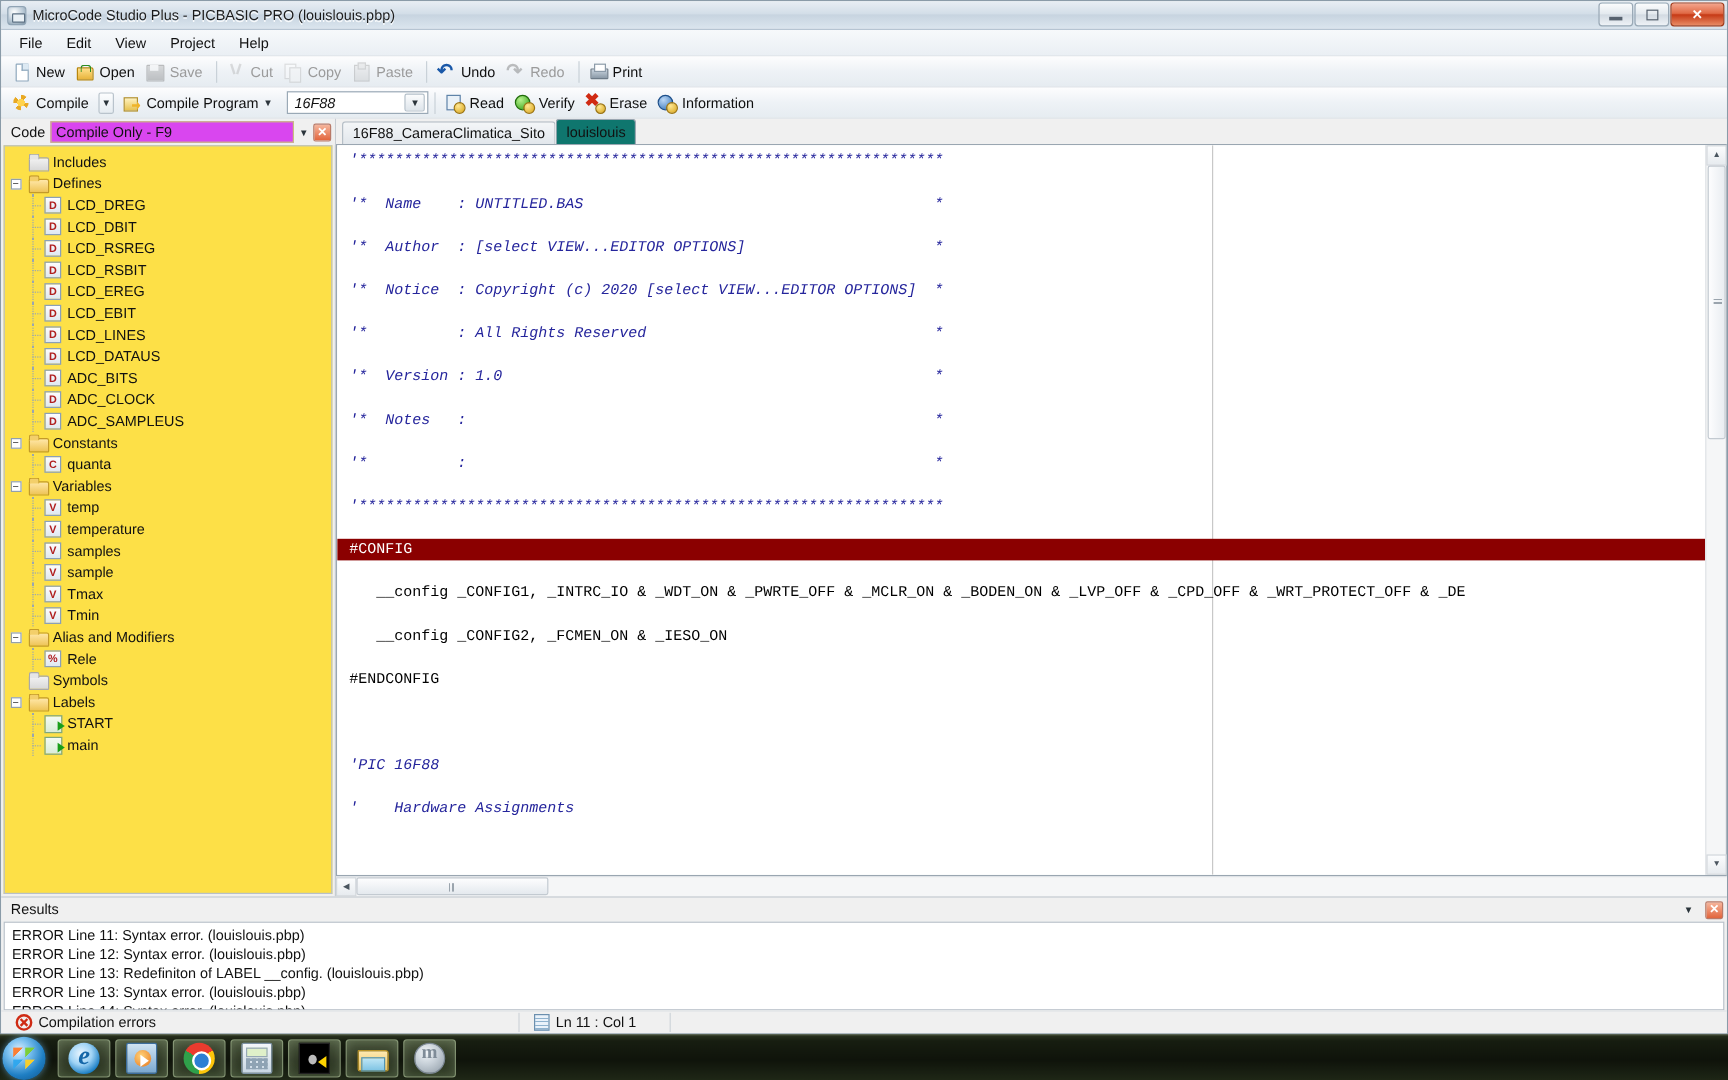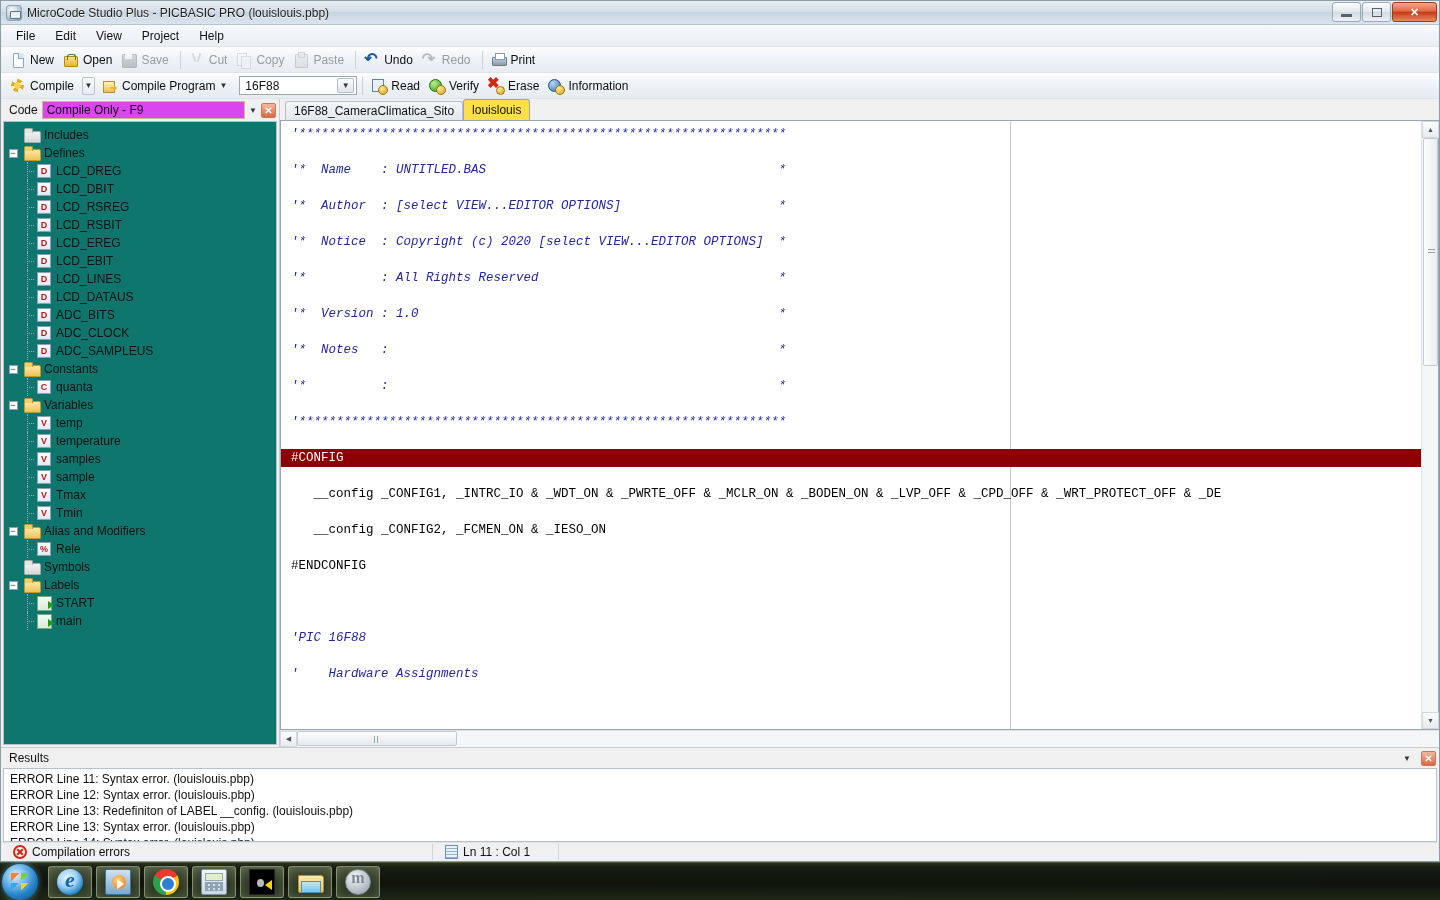--- a/index.html
+++ b/index.html
@@ -131,21 +131,21 @@
     background:linear-gradient(180deg,#fcfdfe,#e6ecf1);
     display:flex; align-items:center; justify-content:center; font-size:7px; color:#30393f;
     margin-left:2px;
   }
   .caret { font-size:8px; color:#2b343b; }
 
   .device-combo {
     width:118px; height:19px; margin-left:6px;
     border:1px solid #9aa9b6; background:#fff;
     display:flex; align-items:center; justify-content:space-between;
-    padding:0 2px 0 5px; font-size:12px; color:#111;
+    padding:0 2px 0 5px; font-size:12px; color:#111;font-style:italic;
   }
   .device-combo .cbtn {
     width:17px; height:15px; border:1px solid #b3bfc9; border-radius:2px;
     background:linear-gradient(180deg,#fbfcfd,#dee5eb);
     display:flex; align-items:center; justify-content:center; font-size:8px; color:#2b343b;
   }
 
   
   .body-split { flex:1 1 auto; display:flex; min-height:0; }
 
@@ -162,21 +162,21 @@
   .explorer-head .combo-code {
     flex:1 1 auto; height:18px; background:#d946ef; border:1px solid #c9bf7f;
     display:flex; align-items:center; padding-left:4px; font-size:12px; color:#111;
   }
   .xclose {
     width:15px; height:15px; border:1px solid #b97a68; border-radius:2px;
     background:linear-gradient(180deg,#f6b69d,#e2653c);
     color:#fff; font-size:10px; font-weight:bold; line-height:13px; text-align:center;
   }
   .tree {
-    flex:1 1 auto; background:#0f766e; border:1px solid #b8c0c8; margin:0 2px 2px 2px;
+    flex:1 1 auto; background:#fde047; border:1px solid #b8c0c8; margin:0 2px 2px 2px;
     overflow:hidden; position:relative; padding:4px 0 16px 0;
   }
   .tnode { display:flex; align-items:center; height:18px; font-size:12px; color:#111; white-space:nowrap; }
   .expander {
     width:9px; height:9px; border:1px solid #92a0ad; background:#fff;
     display:inline-flex; align-items:center; justify-content:center;
     font-size:9px; line-height:7px; color:#333; flex:0 0 9px;
   }
   .guide { width:12px; flex:0 0 12px; display:inline-block; height:18px; position:relative; }
   .guide::before{content:"";position:absolute;left:5px;top:0;bottom:0;width:0;border-left:1px dotted #9aa6b1;}
@@ -202,21 +202,21 @@
 
   
   .editor-pane { flex:1 1 auto; display:flex; flex-direction:column; min-width:0; background:#f0f0f0; }
   .tabs { height:21px; flex:0 0 21px; display:flex; align-items:flex-end; padding-left:5px; gap:0; }
   .tab {
     height:19px; padding:0 8px; font-size:12px; color:#111;
     border:1px solid #b6bfc7; border-bottom:none; border-radius:3px 3px 0 0;
     background:linear-gradient(180deg,#f4f6f8,#e2e7ec);
     display:flex; align-items:center;
   }
-  .tab.active { background:#fde047; height:21px; border-color:#9aa6b1; position:relative; z-index:2; }
+  .tab.active { background:#0f766e; height:21px; border-color:#9aa6b1; position:relative; z-index:2; }
 
   .code-area {
     flex:1 1 auto; display:flex; min-height:0;
     border:1px solid #9aa6b1; margin:0 0 0 0; background:#fff; position:relative;
   }
   .code-scroll { flex:1 1 auto; position:relative; overflow:hidden; background:#fff; }
   .margin-guide { position:absolute; left:729px; top:0; bottom:0; width:1px; background:#c8c8c8; }
   pre.code {
     font-family:"Liberation Mono","DejaVu Sans Mono",monospace;
     font-size:12.5px; line-height:18px;

